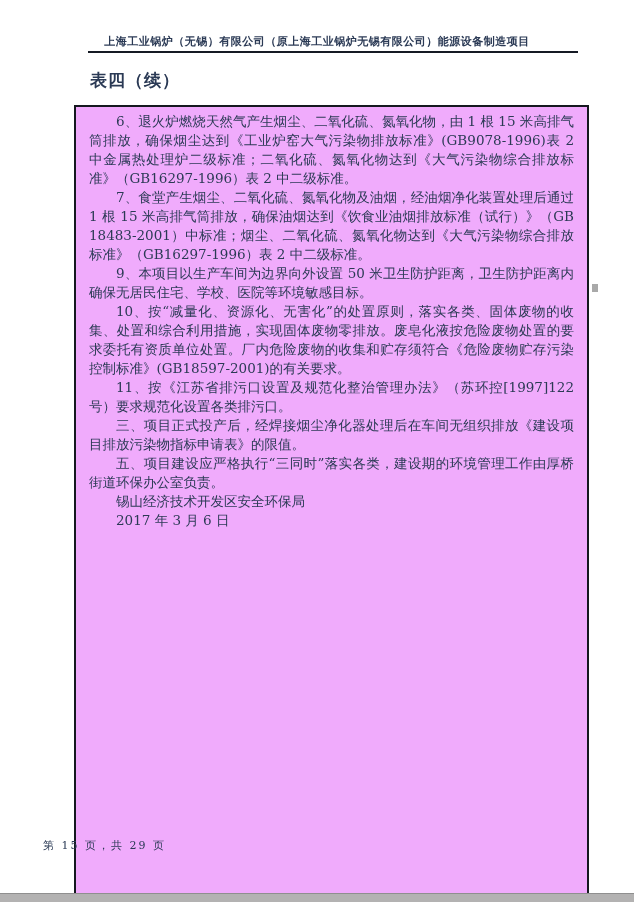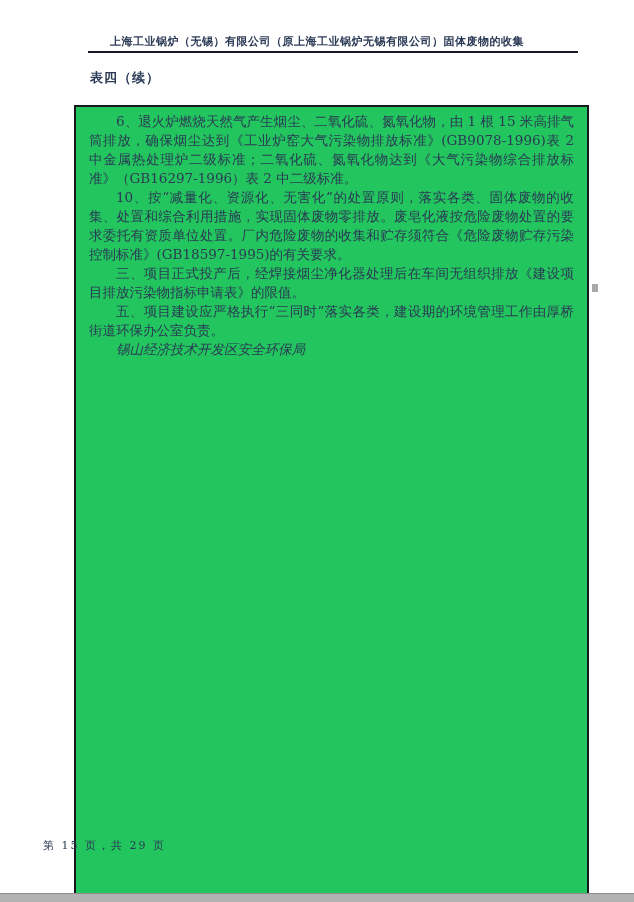--- a/index.html
+++ b/index.html
@@ -20,48 +20,47 @@
     letter-spacing: 0.5px;
   }
   .header-rule {
     position: absolute;
     top: 51px; left: 88px; width: 490px;
     border-top: 2px solid #151a24;
   }
   .section-label {
     position: absolute;
     top: 69px; left: 90px;
-    font-size: 13px;
+    font-size: 17px;
     font-weight: bold;
     letter-spacing: 1px;
   }
   .main-box {
     position: absolute;
     top: 105px; left: 74px;
     width: 515px; height: 790px;
     box-sizing: border-box;
     border: 2px solid #15181f;
     padding: 5px 13px 0 13px;
-    background: #22c55e;
+    background: #f0abfc;
   }
   .main-box p {
     margin: 0;
     font-size: 13.5px;
     line-height: 19px;
     text-align: justify;
     text-indent: 2em;
     word-break: break-all;
   }
   .signature-line, .date-line {
     margin: 0;
     font-size: 13.5px;
     line-height: 21px;
     text-align: right;
     padding-right: 12px;
-    font-style: italic;
   }
   .signature-line { margin-top: 5px; }
   .footer-page {
     position: absolute;
     top: 838px; left: 0; width: 100%;
     font-size: 11px;
     letter-spacing: 2px;
     margin-left: 43px;
   }
   .bottom-strip {
@@ -74,30 +73,34 @@
   .scan-artifact {
     position: absolute;
     top: 284px; left: 592px;
     width: 6px; height: 8px;
     background: #a9a9a9;
   }
 </style>
 </head>
 <body>
 
-<div class="header-title">上海工业锅炉（无锡）有限公司（原上海工业锅炉无锡有限公司）固体废物的收集</div>
+<div class="header-title">上海工业锅炉（无锡）有限公司（原上海工业锅炉无锡有限公司）能源设备制造项目</div>
 <div class="header-rule"></div>
 
 <div class="section-label">表四（续）</div>
 
 <div class="main-box">
   <p>6、退火炉燃烧天然气产生烟尘、二氧化硫、氮氧化物，由 1 根 15 米高排气筒排放，确保烟尘达到《工业炉窑大气污染物排放标准》(GB9078-1996)表 2 中金属热处理炉二级标准；二氧化硫、氮氧化物达到《大气污染物综合排放标准》（GB16297-1996）表 2 中二级标准。</p>
-  <p>10、按“减量化、资源化、无害化”的处置原则，落实各类、固体废物的收集、处置和综合利用措施，实现固体废物零排放。废皂化液按危险废物处置的要求委托有资质单位处置。厂内危险废物的收集和贮存须符合《危险废物贮存污染控制标准》(GB18597-1995)的有关要求。</p>
+  <p>7、食堂产生烟尘、二氧化硫、氮氧化物及油烟，经油烟净化装置处理后通过 1 根 15 米高排气筒排放，确保油烟达到《饮食业油烟排放标准（试行）》（GB18483-2001）中标准；烟尘、二氧化硫、氮氧化物达到《大气污染物综合排放标准》（GB16297-1996）表 2 中二级标准。</p>
+  <p>9、本项目以生产车间为边界向外设置 50 米卫生防护距离，卫生防护距离内确保无居民住宅、学校、医院等环境敏感目标。</p>
+  <p>10、按“减量化、资源化、无害化”的处置原则，落实各类、固体废物的收集、处置和综合利用措施，实现固体废物零排放。废皂化液按危险废物处置的要求委托有资质单位处置。厂内危险废物的收集和贮存须符合《危险废物贮存污染控制标准》(GB18597-2001)的有关要求。</p>
+  <p>11、按《江苏省排污口设置及规范化整治管理办法》（苏环控[1997]122 号）要求规范化设置各类排污口。</p>
   <p>三、项目正式投产后，经焊接烟尘净化器处理后在车间无组织排放《建设项目排放污染物指标申请表》的限值。</p>
   <p>五、项目建设应严格执行“三同时”落实各类，建设期的环境管理工作由厚桥街道环保办公室负责。</p>
   <p class="signature-line">锡山经济技术开发区安全环保局</p>
+  <p class="date-line">2017 年 3 月 6 日</p>
 </div>
 
 <div class="scan-artifact"></div>
 
 <div class="footer-page">第 15 页，共 29 页</div>
 
 <div class="bottom-strip"></div>
 
 </body></html>

